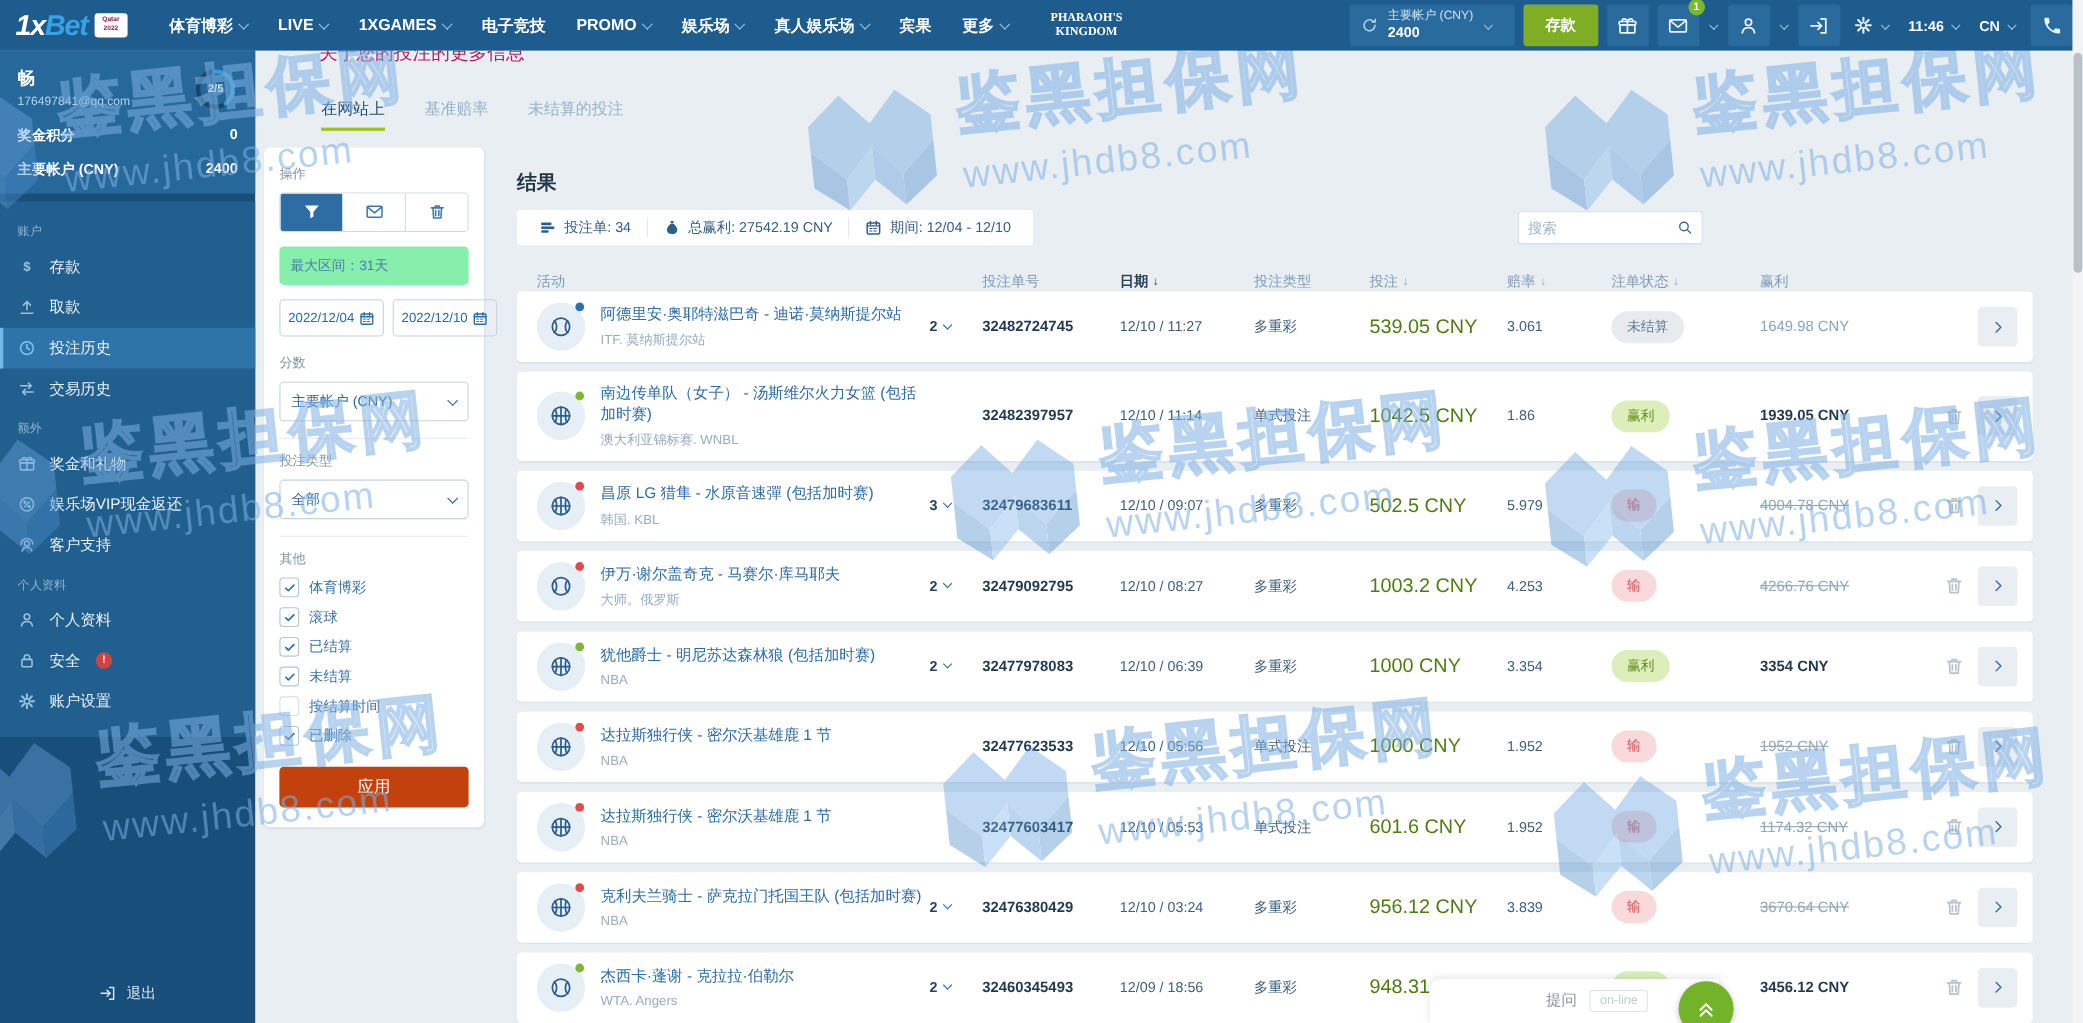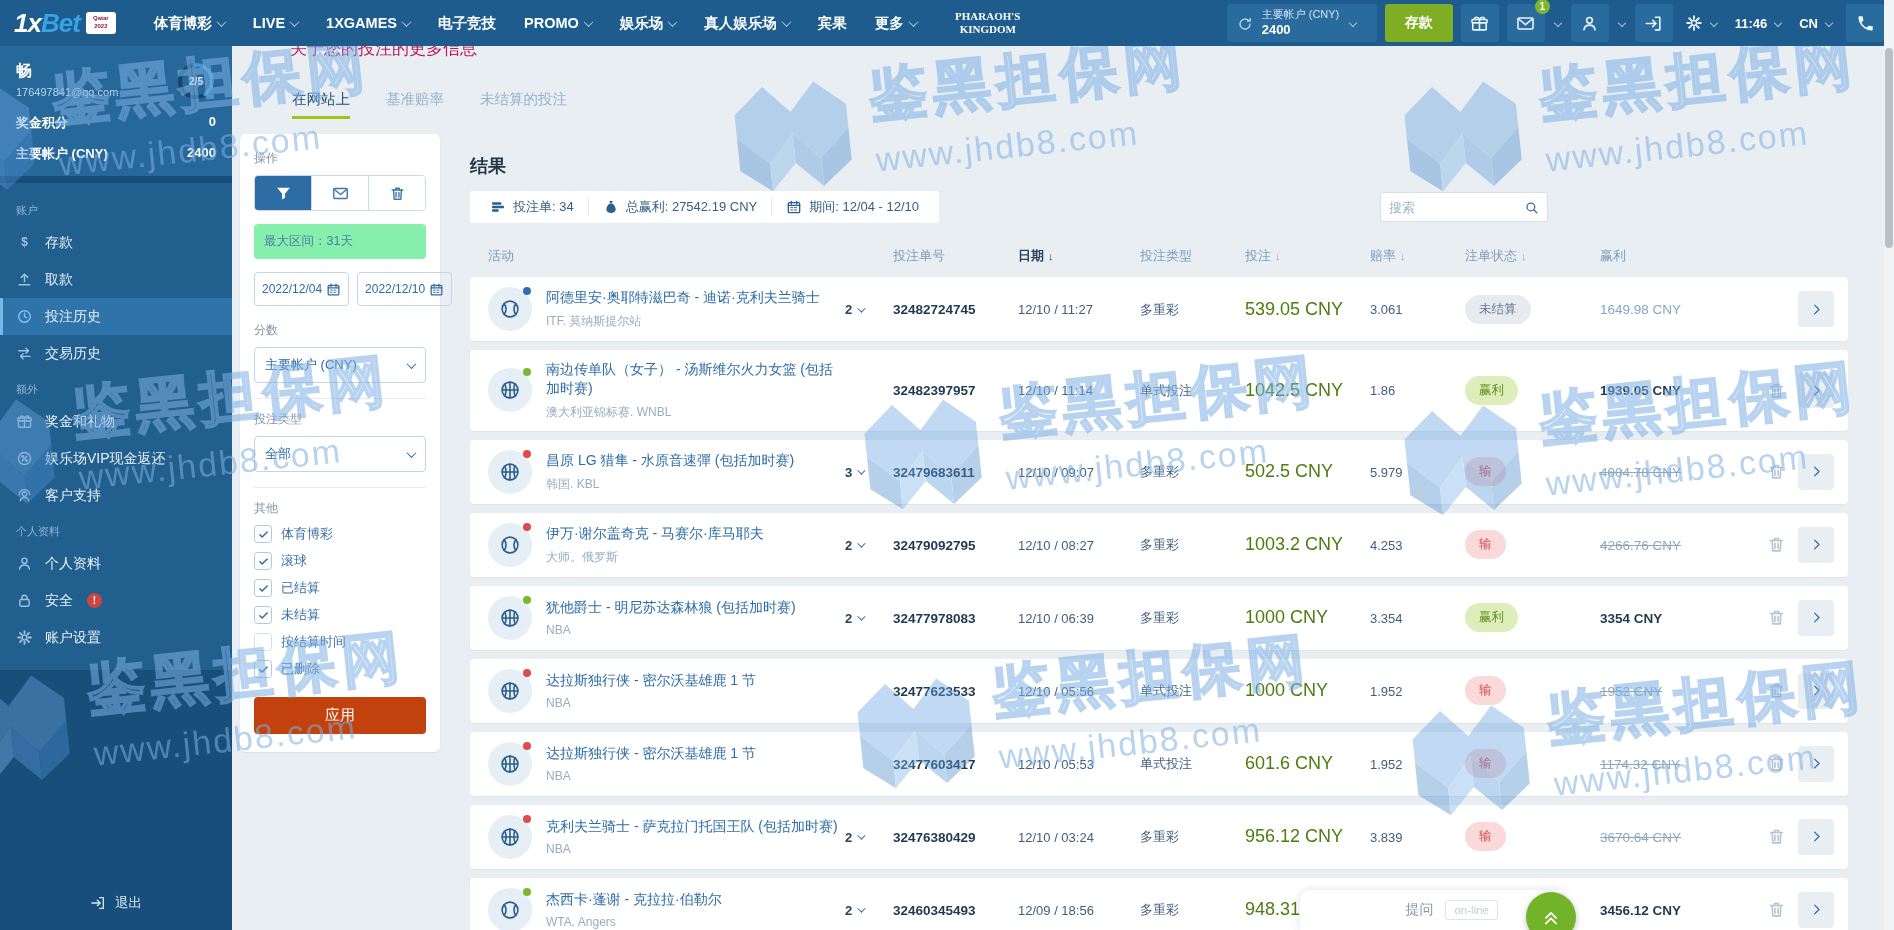--- a/index.html
+++ b/index.html
@@ -116,21 +116,21 @@
   .stat { display:flex; align-items:center; gap:7px; font-size:13px; color:#355f85; padding:0 14px; }
   .stat .ic { width:16px; height:16px; color:#2c5f8a; }
   .stat + .stat { border-left:1px solid #e1e8ee; }
   .search-box { width:168px; height:30px; background:#fff; border:1px solid #d6dee6; border-radius:3px;
     display:flex; align-items:center; padding:0 8px; margin-right:300px; }
   .search-box input { border:none; outline:none; flex:1; font-size:13px; color:#456; width:60px;
     font-family:inherit; }
   .search-box input::placeholder { color:#9fb3c5; }
   .search-box .ic { width:15px; height:15px; color:#3a6a97; cursor:pointer; }
 
-  .thead { display:flex; align-items:center; margin-top:24px; padding-bottom:12px; }
+  .thead { display:flex; align-items:center; margin-top:24px; padding-bottom:0; }
   .th { font-size:13px; color:#7e9cb8; display:flex; align-items:center; gap:4px; }
   .th .arrow { font-size:11px; color:#92abc2; }
   .th.sorted { color:#2b4258; font-weight:bold; }
   .th.sorted .arrow { color:#2b4258; }
 
   .c-event { flex:1; display:flex; align-items:center; gap:14px; padding-left:18px; min-width:0; }
   .c-exp { width:48px; flex:none; }
   .c-num { width:125px; flex:none; }
   .c-date { width:122px; flex:none; }
   .c-type { width:105px; flex:none; }
@@ -624,21 +624,21 @@
           <div class="trow">
             <div class="c-event">
               <span class="ball-wrap">
                 <svg class="ic" style="width:22px;height:22px" viewBox="0 0 24 24" fill="none" stroke="currentColor" stroke-width="2" stroke-linecap="round" stroke-linejoin="round">
                   <circle cx="12" cy="12" r="8.6" stroke-width="1.7"></circle>
                   <path d="M5.2 6.5c3.2 1.6 3.2 9.4 0 11M18.8 6.5c-3.2 1.6-3.2 9.4 0 11" stroke-width="1.7"></path>
                 </svg>
                 <i class="dot dot-blue"></i>
               </span>
               <div class="ev-txt">
-                <div class="ev-title">阿德里安·奥耶特滋巴奇 - 迪诺·克利夫兰骑士</div>
+                <div class="ev-title">阿德里安·奥耶特滋巴奇 - 迪诺·莫纳斯提尔站</div>
                 <div class="ev-sub">ITF. 莫纳斯提尔站</div>
               </div>
             </div>
             <div class="c-exp"><span class="exp">2<span class="chev"></span></span></div>
             <div class="c-num"><span class="v-num">32482724745</span></div>
             <div class="c-date"><span class="v-date">12/10 / 11:27</span></div>
             <div class="c-type"><span class="v-type">多重彩</span></div>
             <div class="c-stake"><span class="v-stake">539.05 CNY</span></div>
             <div class="c-odds"><span class="v-odds">3.061</span></div>
             <div class="c-status"><span class="pill st-pending">未结算</span></div>

